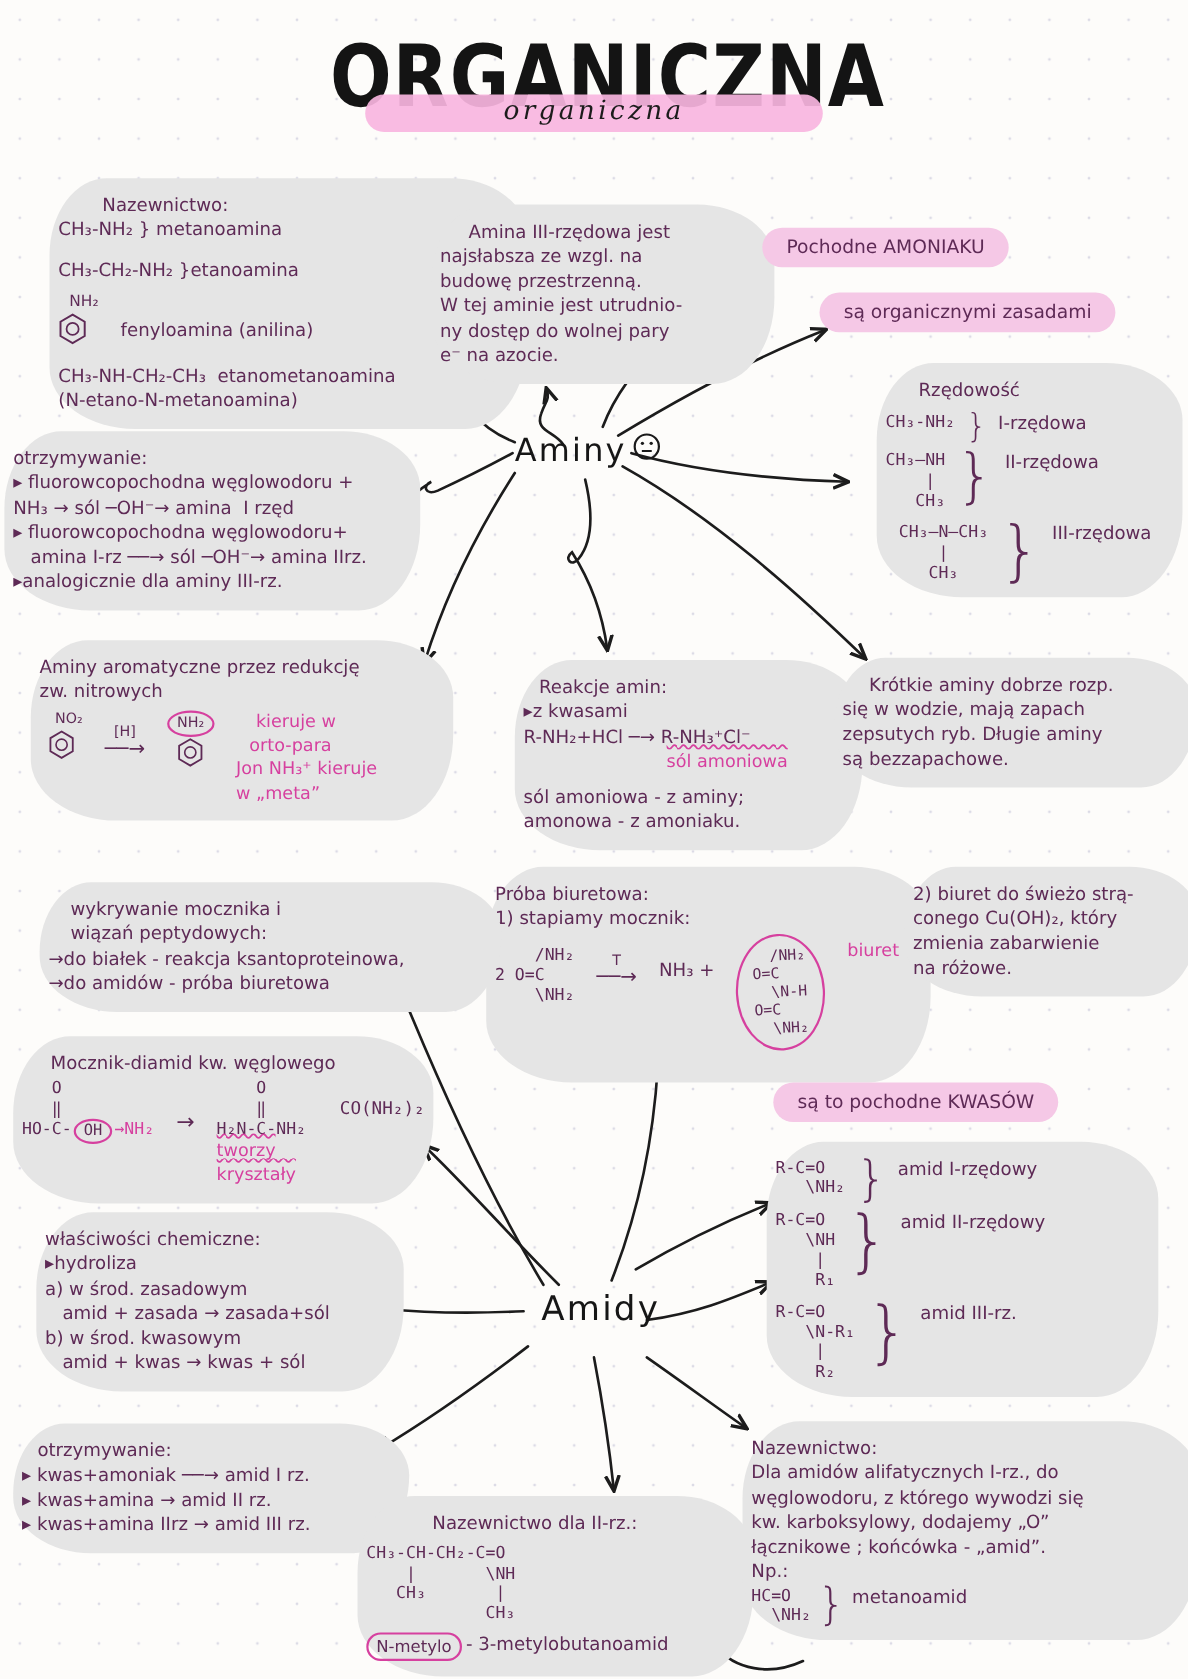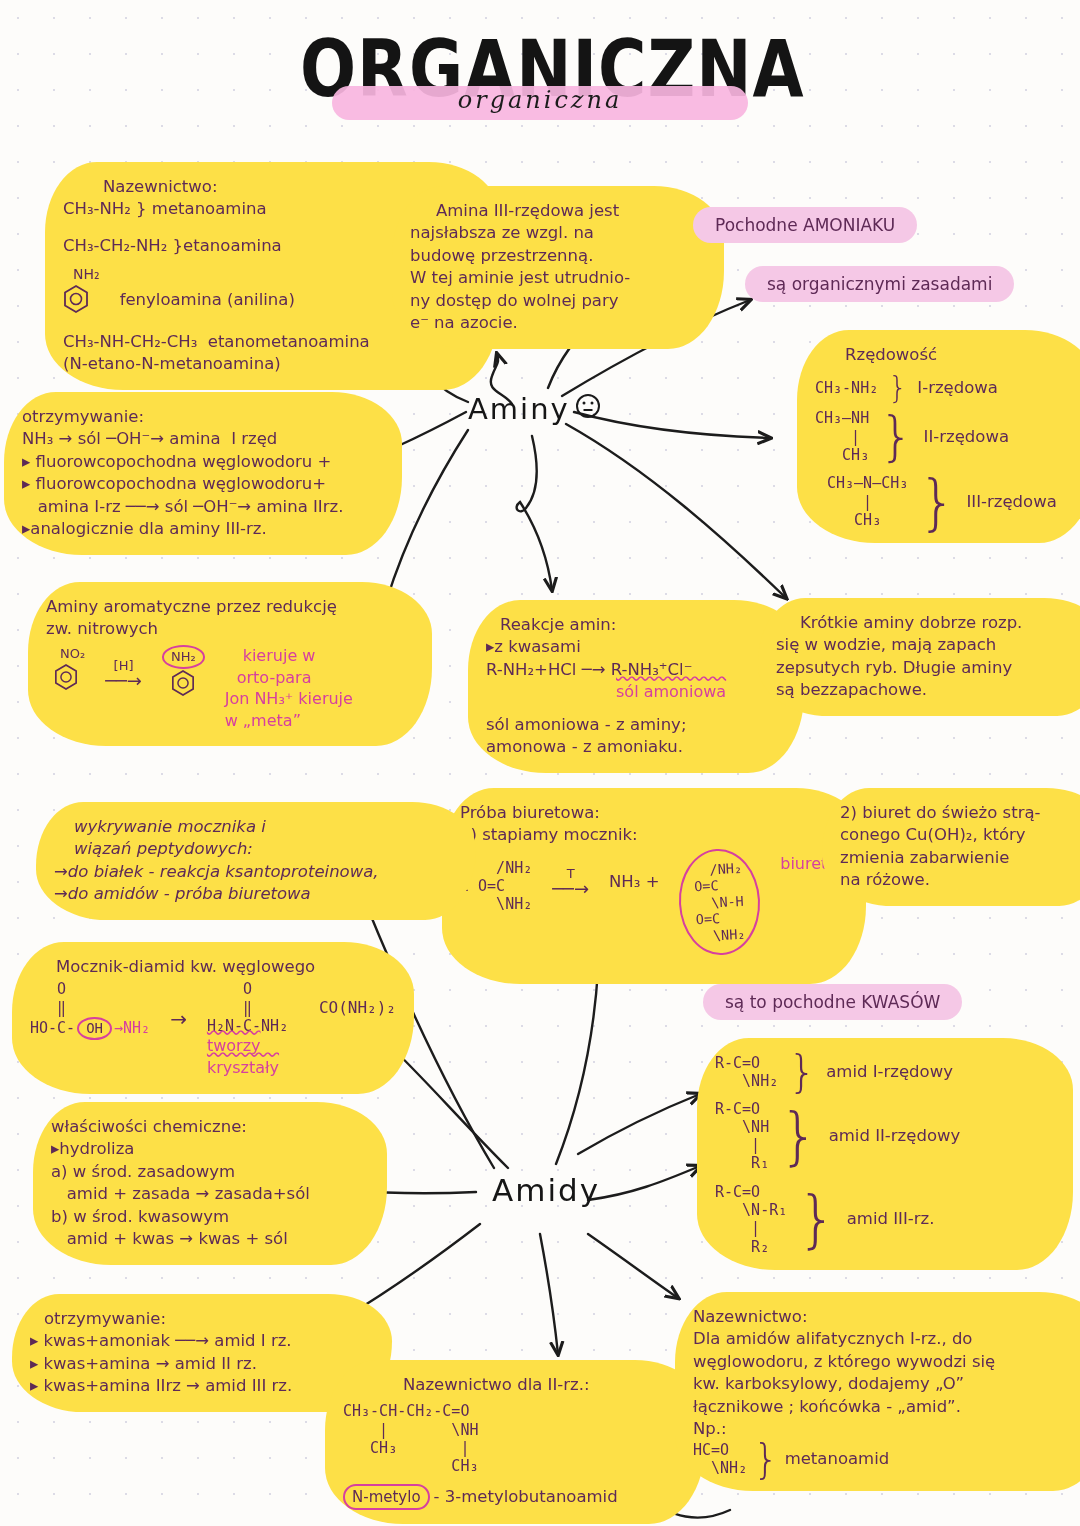--- a/index.html
+++ b/index.html
@@ -3,30 +3,30 @@
 <meta charset="utf-8">
 <style>
   html,body{margin:0;padding:0}
   body{
     width:1080px;height:1526px;position:relative;overflow:hidden;
     background-color:#fdfcfa;
     background-image:radial-gradient(#dcdbe6 1.2px, transparent 1.5px);
     background-size:36px 36px;
     font-family:"DejaVu Sans",sans-serif;color:#5e2a56;
   }
-  .blob{position:absolute;background:#fde047;border-radius:52px 70px 56px 78px/70px 52px 78px 56px;
-        padding:14px 18px;font-size:16.5px;line-height:1.36;z-index:2}
+  .blob{position:absolute;background:#e5e5e5;border-radius:52px 70px 56px 78px/70px 52px 78px 56px;
+        padding:14px 8px;font-size:16.5px;line-height:1.36;z-index:2}
   .pill{position:absolute;background:#f5c8e6;border-radius:999px;padding:8px 22px;font-size:17px;
         z-index:2;white-space:nowrap}
   .l{white-space:pre-wrap}
   .formula{font-family:"DejaVu Sans Mono",monospace;white-space:pre;font-size:15px;line-height:1.22;margin:0}
   .mag{color:#d6409f}
   .wavy-top{text-decoration-line:overline;text-decoration-style:wavy;text-decoration-color:#d6409f}
   .circ{display:inline-block;border:2px solid #d6409f;border-radius:50%;padding:1px 7px}
-  .row{display:flex;align-items:center;gap:10px}
+  .row{display:flex;align-items:flex-start;gap:10px}
   .rowt{display:flex;align-items:flex-start;gap:20px}
   .brace{font-weight:200;line-height:.9}
   .stack{display:inline-flex;flex-direction:column;align-items:center;line-height:1;font-size:13px}
   .hub{position:absolute;color:#161616;z-index:3;display:flex;align-items:center;gap:5px;letter-spacing:2px}
   .ellipse{border:2.5px solid #d6409f;border-radius:50%;padding:10px 14px;transform:rotate(-3deg)}
   #arrows{position:absolute;left:0;top:0;z-index:1}
   #title-main{position:absolute;left:300px;top:24px;width:480px;text-align:center;z-index:2;
     font-size:66px;font-weight:bold;color:#141414;transform:scaleY(1.18);transform-origin:top;letter-spacing:1px}
   #title-band{position:absolute;left:332px;top:86px;width:416px;height:34px;border-radius:18px;
     background:#f8b5e0;opacity:.92;z-index:3}
@@ -137,22 +137,22 @@
     <pre class="formula">CH₃—N—CH₃
     |
    CH₃</pre>
     <span class="brace" style="font-size:60px;">}</span>
     <span class="l">III-rzędowa</span>
   </div>
 </div>
 
 <div class="blob" style="left:4px;top:392px;width:362px;">
   <div class="l">otrzymywanie:</div>
+  <div class="l">▸ fluorowcopochodna węglowodoru +</div>
   <div class="l">NH₃ → sól ─OH⁻→ amina  I rzęd</div>
-  <div class="l">▸ fluorowcopochodna węglowodoru +</div>
   <div class="l">▸ fluorowcopochodna węglowodoru+</div>
   <div class="l">   amina I-rz ──→ sól ─OH⁻→ amina IIrz.</div>
   <div class="l">▸analogicznie dla aminy III-rz.</div>
 </div>
 
 <div class="blob" style="left:28px;top:582px;width:368px;">
   <div class="l">Aminy aromatyczne przez redukcję</div>
   <div class="l">zw. nitrowych</div>
   <div class="rowt" style="margin-top:4px;">
     <div style="text-align:center;">
@@ -220,21 +220,21 @@
     <span class="mag" style="margin-top:4px;font-size:16px;">biuret</span>
   </div>
 </div>
 <div class="blob" style="left:822px;top:788px;width:252px;">
   <div class="l">2) biuret do świeżo strą-</div>
   <div class="l">conego Cu(OH)₂, który</div>
   <div class="l">zmienia zabarwienie</div>
   <div class="l">na różowe.</div>
 </div>
 
-<div class="blob" style="left:36px;top:802px;width:404px;font-style:italic;">
+<div class="blob" style="left:36px;top:802px;width:404px;">
   <div class="l" style="margin-left:20px;">wykrywanie mocznika i</div>
   <div class="l" style="margin-left:20px;">wiązań peptydowych:</div>
   <div class="l">→do białek - reakcja ksantoproteinowa,</div>
   <div class="l">→do amidów - próba biuretowa</div>
 </div>
 
 <div class="blob" style="left:12px;top:942px;width:366px;">
   <div class="l" style="margin-left:26px;">Mocznik-diamid kw. węglowego</div>
   <div class="rowt" style="margin-top:2px;">
     <div>

